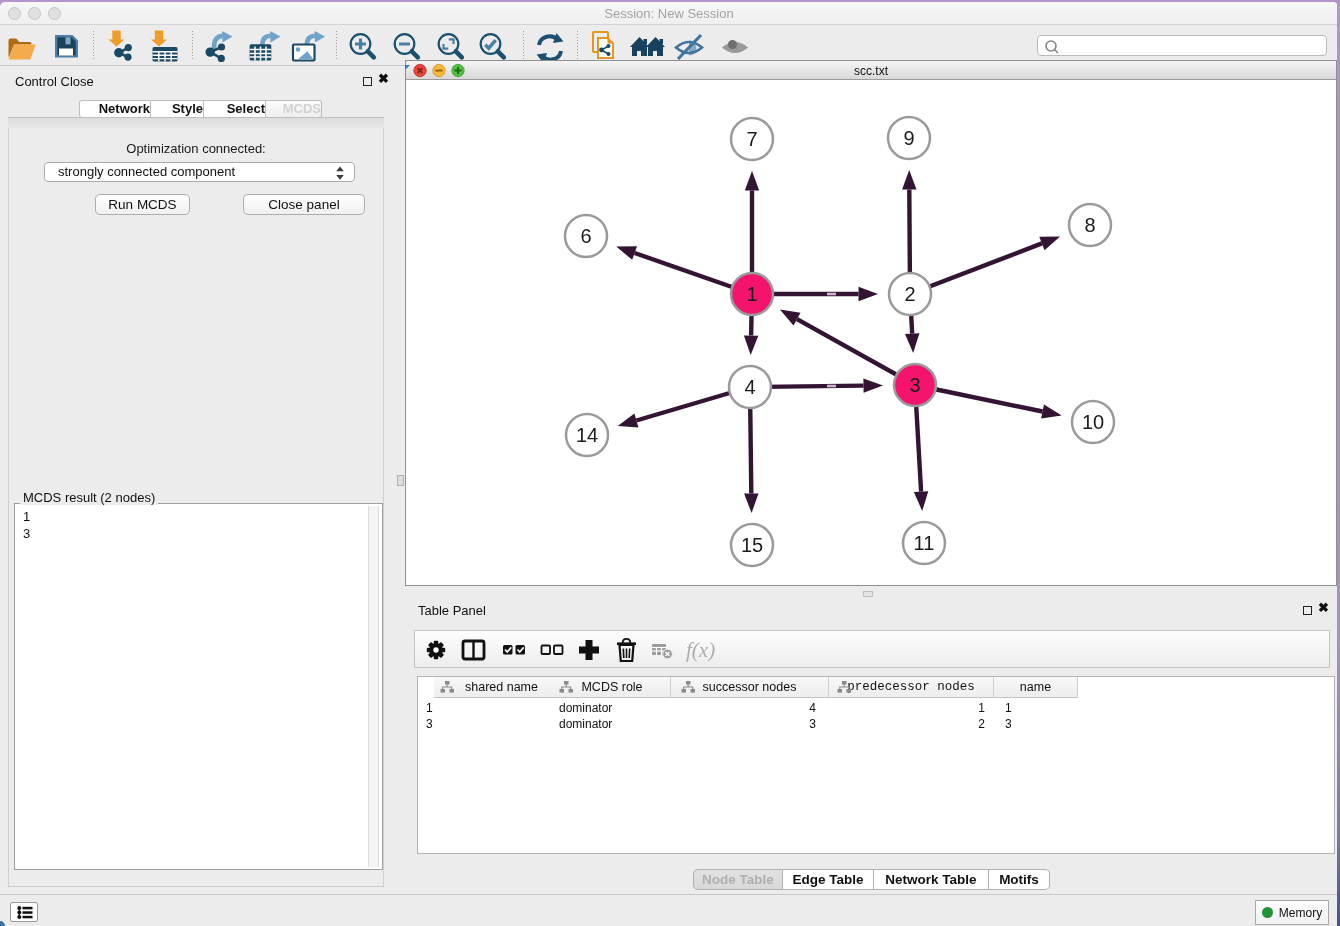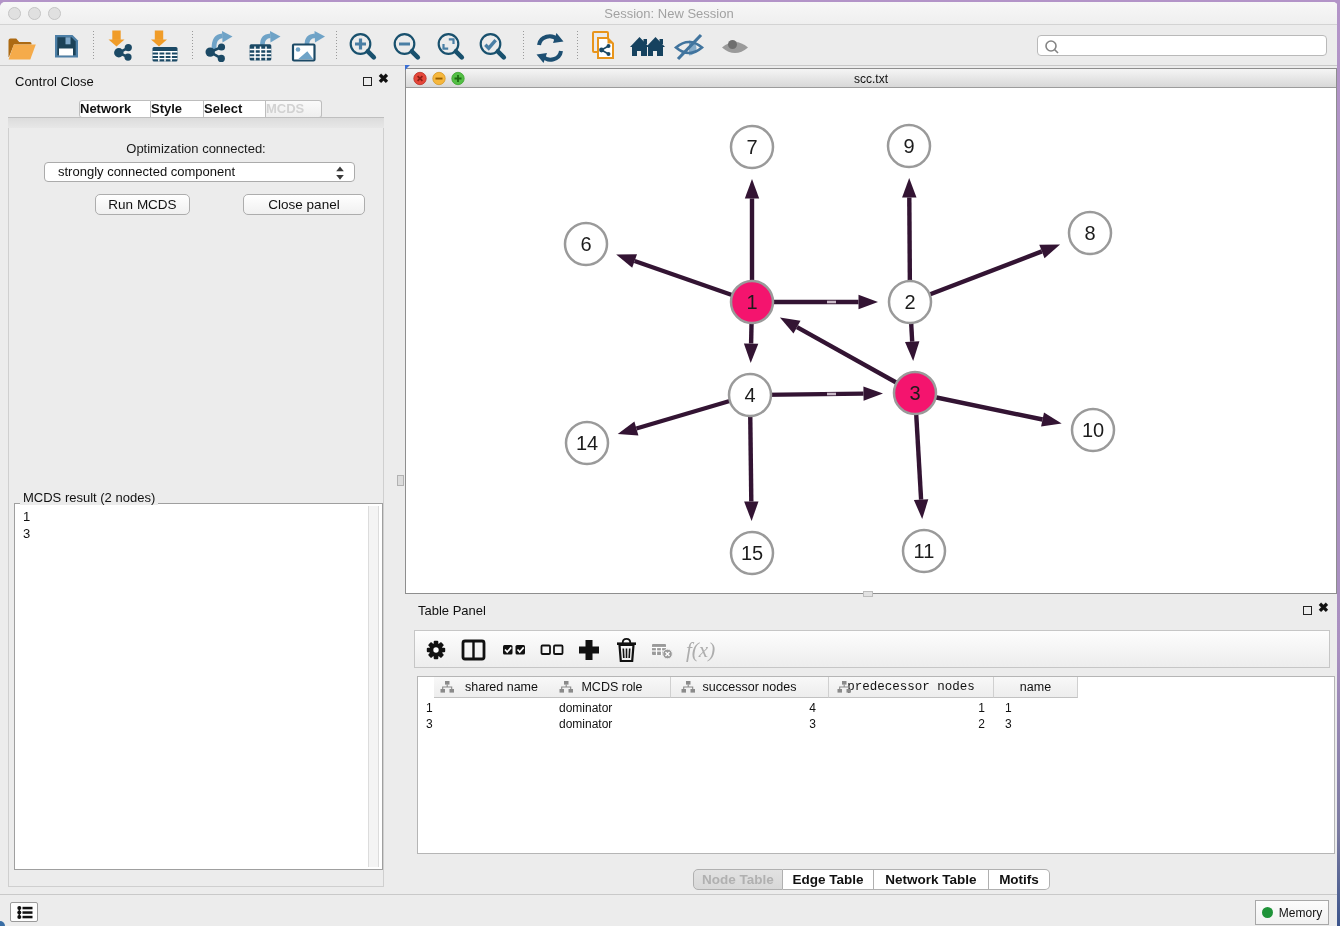--- a/index.html
+++ b/index.html
@@ -14,31 +14,31 @@
 #toolbar { position:absolute; left:0; top:24px; width:100%; height:40px; background:#ececec; border-bottom:1px solid #c9c9c9; }
 .tsep { position:absolute; top:5px; height:30px; width:1px; background-image:linear-gradient(#9a9a9a 33%, rgba(0,0,0,0) 0%); background-size:1px 3px; }
 .ticon { position:absolute; top:4px; }
 #searchbox { position:absolute; left:1037px; top:9px; width:290px; height:21px; background:#fff; border:1px solid #b9b9b9; border-radius:4px; }
 
 #cp { position:absolute; left:0; top:65px; width:392px; height:828px; background:#ececec; }
 #cp-title { position:absolute; left:15px; top:7px; font-size:13px; color:#111; }
 .float-btn { position:absolute; width:9px; height:9px; border:1.5px solid #222; }
 .close-x { position:absolute; font-size:13px; font-weight:bold; color:#111; }
 .tabrow { position:absolute; display:flex; }
-.tab { font-size:13px; font-weight:bold; color:#111; background:#fff; border:1px solid #bdbdbd; text-align:left; line-height:16px; height:18px; }
+.tab { font-size:13px; font-weight:bold; color:#111; background:#fff; border:1px solid #bdbdbd; text-align:right; line-height:16px; height:18px; }
 #cp-band { position:absolute; left:8px; top:50px; width:376px; height:11px; background:linear-gradient(#dcdcdc,#e7e7e7); border-top:1px solid #bfbfbf; }
 #cp-content { position:absolute; left:8px; top:50px; width:376px; height:770px; border:1px solid #cfcfcf; border-top:none; }
 #opt-label { position:absolute; left:0; top:74px; width:392px; text-align:center; font-size:13px; color:#1a1a1a; }
 #dropdown { position:absolute; left:44px; top:95px; width:311px; height:20px; background:#fff; border:1.5px solid #ababab; border-radius:4px; font-size:13px; color:#111; line-height:17px; padding-left:13px; }
 .btn { position:absolute; height:21px; background:linear-gradient(#fff,#f0f0f0); border:1.5px solid #adadad; border-radius:5px; font-size:13.5px; color:#111; text-align:center; line-height:20px; }
 #mcds-box { position:absolute; left:14px; top:436px; width:369px; height:367px; background:#fff; border:1px solid #9f9f9f; }
 #mcds-legend { position:absolute; left:20px; top:423px; background:#ececec; font-size:13px; color:#111; padding:0 3px; }
 #mcds-scroll { position:absolute; right:3px; top:2px; width:11px; height:361px; background:#f4f4f4; border-left:1px solid #dcdcdc; border-right:1px solid #dcdcdc; }
 
-#netwin { position:absolute; left:405px; top:66px; width:932px; height:526px; background:#fff; border:1px solid #8e8e8e; }
+#netwin { position:absolute; left:405px; top:58px; width:932px; height:526px; background:#fff; border:1px solid #8e8e8e; }
 #net-titlebar { position:absolute; left:0; top:0; width:100%; height:19px; background:linear-gradient(#f5f5f5,#d8d8d8); border-bottom:1px solid #9c9c9c; }
 #net-title { position:absolute; top:3px; width:100%; text-align:center; font-size:12px; color:#111; }
 
 #tp { position:absolute; left:405px; top:596px; width:932px; height:295px; background:#ececec; }
 #tp-title { position:absolute; left:13px; top:5px; font-size:13px; color:#111; }
 #tp-toolbar { position:absolute; left:9px; top:32px; width:916px; height:38px; background:linear-gradient(#fdfdfd,#ededed); border:1px solid #c6c6c6; }
 #tp-table { position:absolute; left:12px; top:78px; width:918px; height:178px; background:#fff; border:1px solid #b5b5b5; }
 .th { position:absolute; top:0; height:21px; background:linear-gradient(#f8f8f8,#ededed); border-right:1px solid #d0d0d0; border-bottom:1px solid #c2c2c2; font-size:12.5px; color:#111; text-align:center; line-height:21px; }
 .td { position:absolute; font-size:12px; color:#111; height:16px; line-height:16px; }
 .bottab { font-size:13.5px; font-weight:bold; text-align:center; line-height:19px; height:21px; border:1px solid #b0b0b0; background:#fff; color:#111; }

